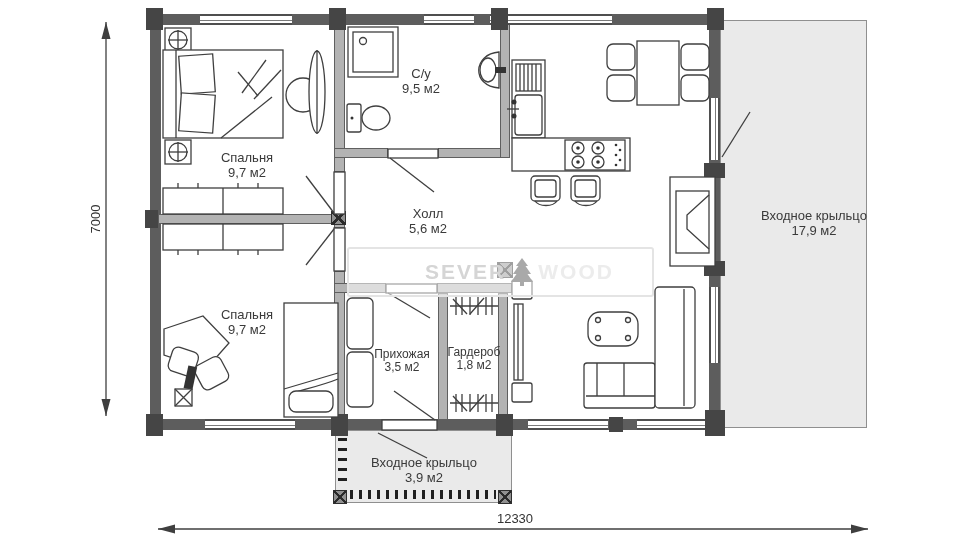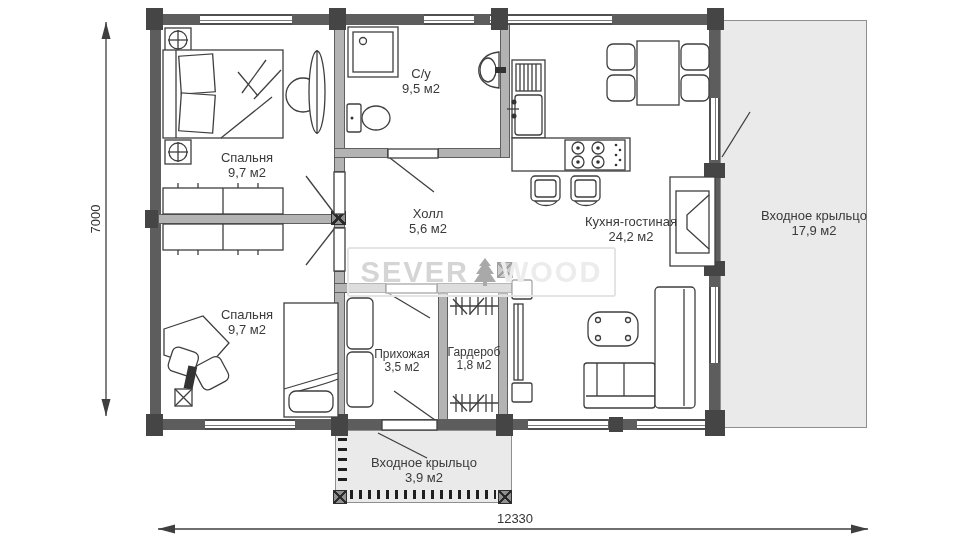--- a/index.html
+++ b/index.html
@@ -28,21 +28,21 @@
   .dimh{transform:translateX(-50%);}
   .dimv{transform:translate(-50%,-50%) rotate(-90deg);}
   .ov{position:absolute;left:0;top:0;z-index:5;}
   .ov *{stroke:#3f3f3f;stroke-width:1.3;fill:none;}
   .ov .wf{fill:#fff;}
   .ov .f{fill:#3f3f3f;stroke:none;}
   .ov .dk{fill:#333;stroke:none;}
   .wm{position:absolute;left:347px;top:247px;width:265px;height:46px;z-index:7;
       border:2px solid #e4e4e4;border-radius:3px;background:rgba(255,255,255,.55);
       display:flex;align-items:center;justify-content:center;gap:5px;
-      font-weight:bold;font-size:29px;letter-spacing:2px;}
+      font-weight:bold;font-size:21px;letter-spacing:2px;padding-left:38px;}
   .wm .s1{color:#d5d5d5;}
   .wm .s2{color:#ececec;}
   .z1{z-index:1}.z2{z-index:2}.z3{z-index:3}
 </style>
 </head>
 <body>
 
 <div class="c">
 
   <div class="abs porch" style="left:720px;top:20px;width:147px;height:408px;"></div>
@@ -307,24 +307,20 @@
     <span class="a">9,7 м2</span>
   </div>
   <div class="lbl" style="left:421px;top:66px;">
     <span class="a">С/у</span>
     <span class="a">9,5 м2</span>
   </div>
   <div class="lbl" style="left:428px;top:206px;">
     <span class="a">Холл</span>
     <span class="a">5,6 м2</span>
   </div>
-  <div class="lbl" style="left:631px;top:214px;">
-    <span class="a">Кухня-гостиная</span>
-    <span class="a">24,2 м2</span>
-  </div>
   <div class="lbl" style="left:247px;top:307px;">
     <span class="a">Спальня</span>
     <span class="a">9,7 м2</span>
   </div>
   <div class="lbl sm" style="left:402px;top:348px;">
     <span class="a">Прихожая</span>
     <span class="a">3,5 м2</span>
   </div>
   <div class="lbl sm" style="left:474px;top:346px;text-align:center;">
     <span class="a">Гардероб</span>

